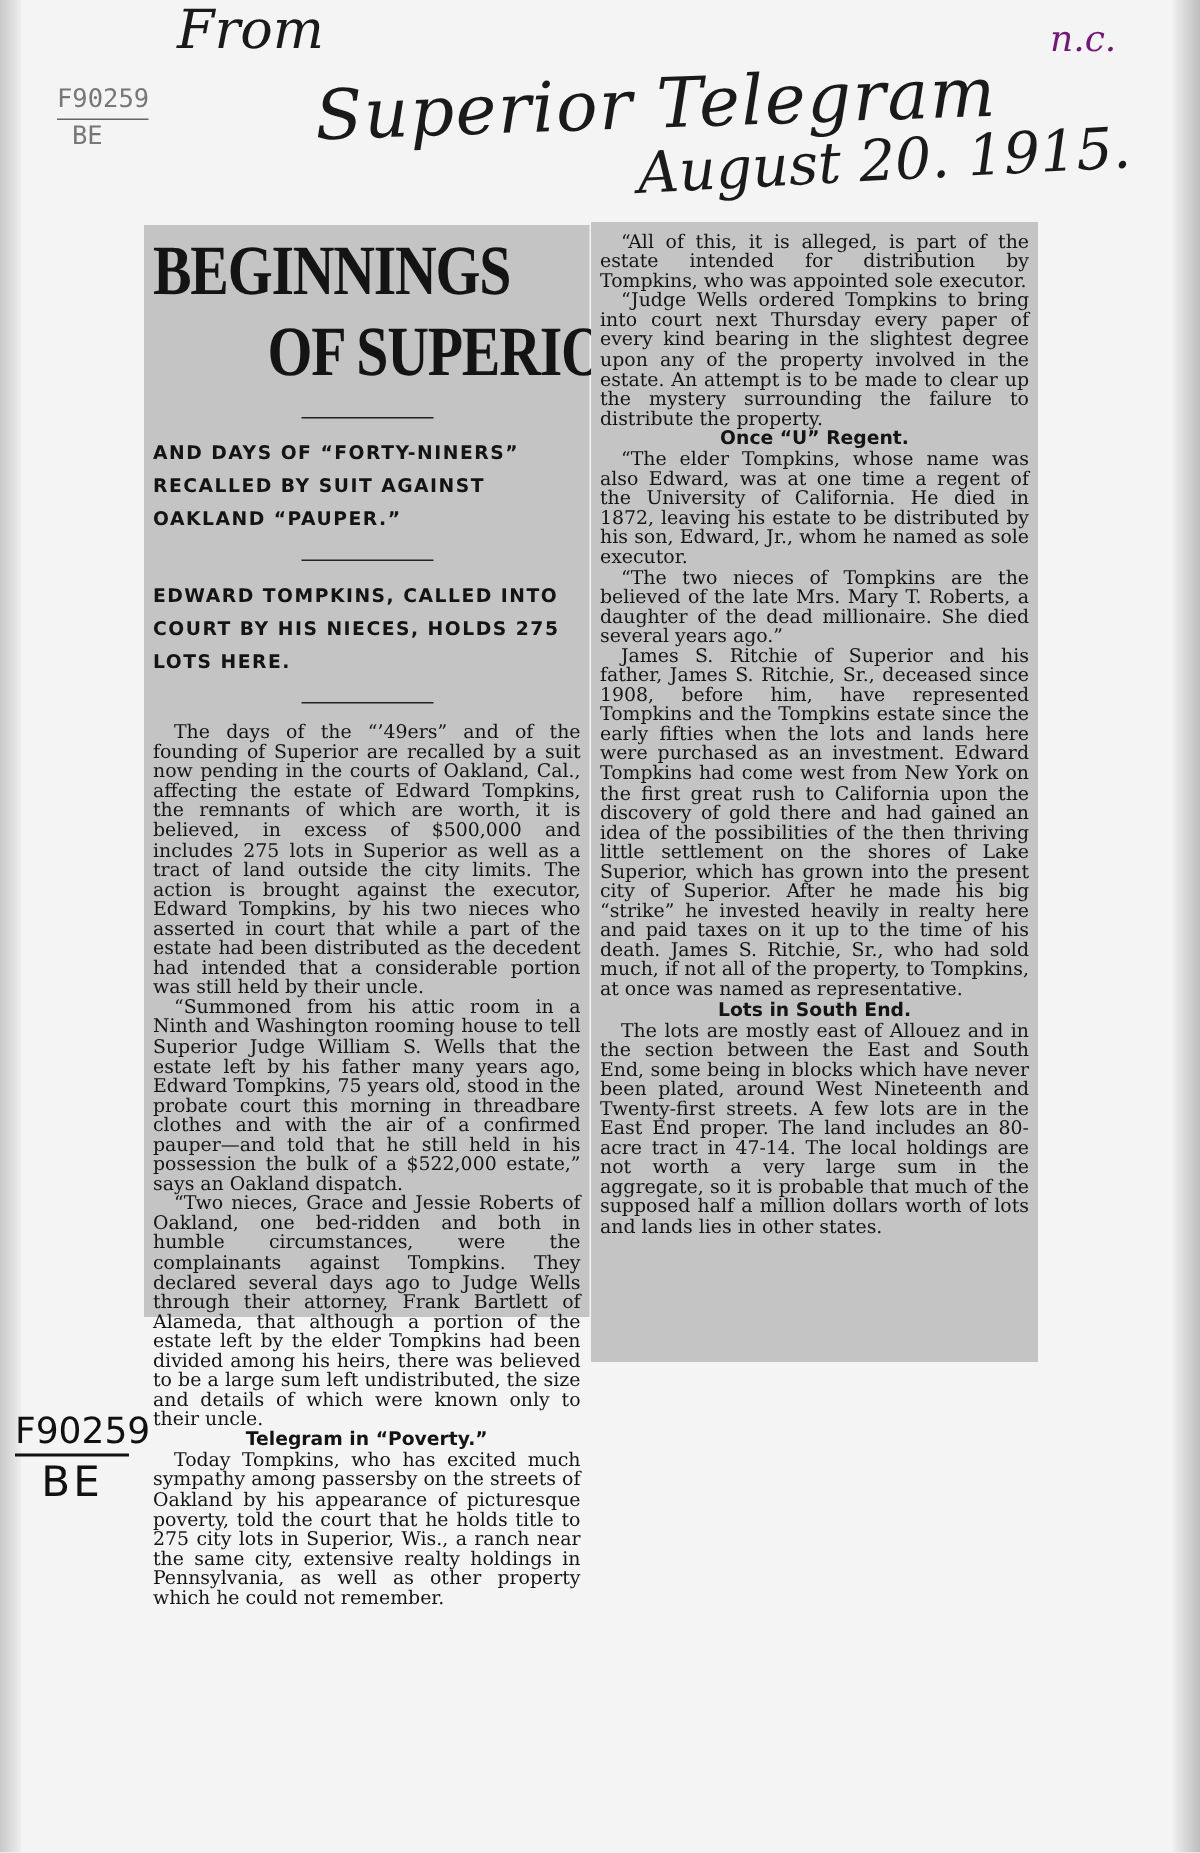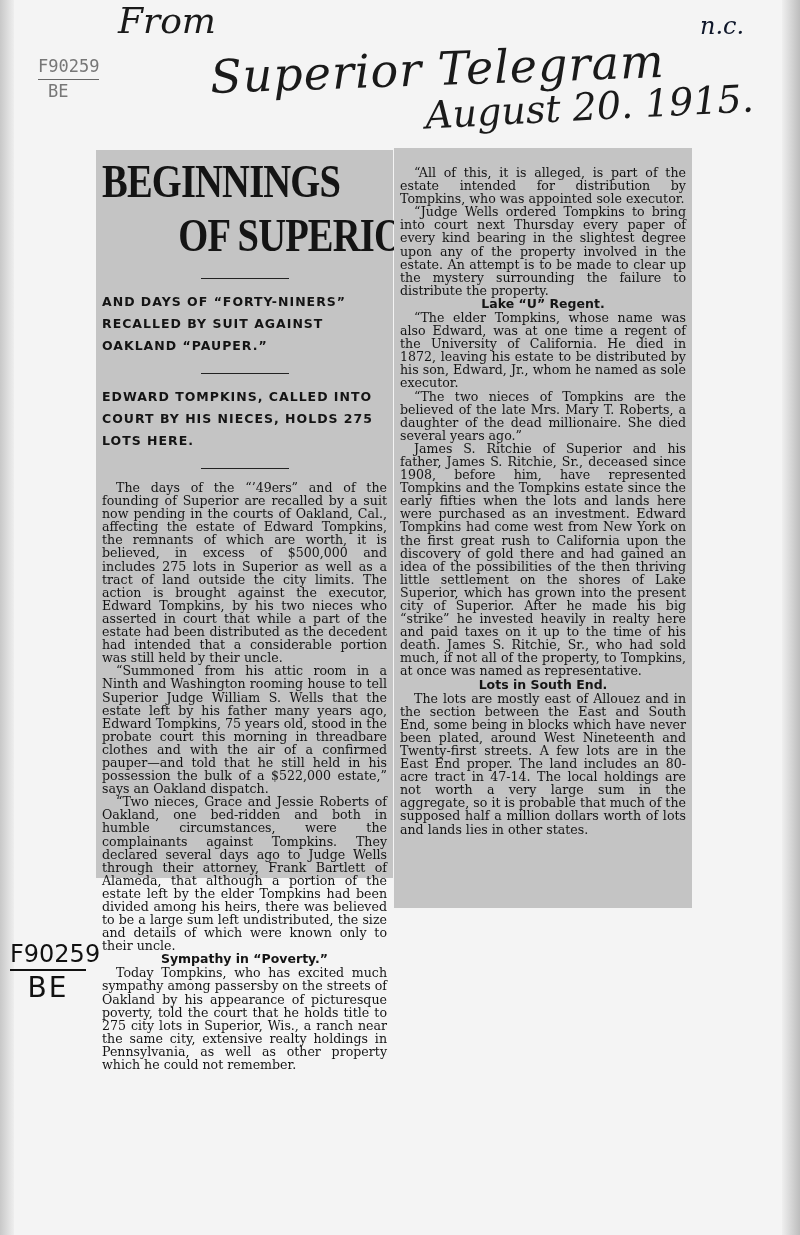--- a/index.html
+++ b/index.html
@@ -9,31 +9,31 @@
     font-family:"DejaVu Serif", serif;
   }
   .scan-edge-left { position:absolute; left:0; top:0; width:14px; height:1235px;
     background:linear-gradient(to right,#c8c8c8,#eeeeee); }
   .scan-edge-right { position:absolute; right:0; top:0; width:18px; height:1235px;
     background:linear-gradient(to left,#bdbdbd,#efefef); }
   .hand { position:absolute; font-family:"DejaVu Serif", serif; font-style:italic; color:#1a1a1a; }
   .hand.from { left:118px; top:0px; font-size:36px; }
   .hand.paper { left:210px; top:42px; font-size:46px; letter-spacing:1px; transform:rotate(-2deg); }
   .hand.date { left:425px; top:85px; font-size:38px; transform:rotate(-3deg); }
-  .hand.nc { left:700px; top:12px; font-size:24px; color:#0f172a; }
+  .hand.nc { left:700px; top:12px; font-size:24px; color:#701a75; }
   .stamp-top { position:absolute; left:38px; top:55px; font-family:"DejaVu Sans Mono", monospace; color:#777; font-size:17px; line-height:22px; }
   .stamp-top .num { border-bottom:1px solid #666; padding-bottom:2px; }
   .stamp-top .sub { padding-left:10px; }
   .stamp-side { position:absolute; left:4px; top:940px; width:88px; font-family:"DejaVu Sans", sans-serif; color:#111; text-align:center; }
   .stamp-side .num { font-size:24px; border-bottom:2px solid #111; padding-bottom:1px; margin:0 6px; }
   .stamp-side .sub { font-size:28px; letter-spacing:2px; }
 
   .col { position:absolute; background:#c4c4c4; color:#141414; }
   .col-left { left:96px; top:150px; width:297px; height:728px; padding:0 6px; box-sizing:border-box; }
-  .col-right { left:394px; top:148px; width:298px; height:760px; padding:16px 6px; box-sizing:border-box; }
+  .col-right { left:394px; top:148px; width:298px; height:760px; padding:4px 6px; box-sizing:border-box; }
 
   .headline { font-family:"Liberation Serif", serif; font-weight:bold; font-size:47px; line-height:54px; letter-spacing:-1px; transform:scaleX(0.82); transform-origin:left; white-space:nowrap; }
   .headline.l1 { margin-top:4px; }
   .headline.l2 { padding-left:93px; }
   .rule { width:88px; height:1px; background:#222; margin:16px auto 12px; }
   .deck { font-family:"DejaVu Sans", sans-serif; font-weight:bold; font-size:12.5px; line-height:22px; letter-spacing:1px; }
   .body p { margin:0; font-size:12.6px; line-height:13.1px; text-align:justify; text-indent:14px; font-family:"DejaVu Serif", serif; }
   .body p.first { margin-top:8px; }
   .sub-head { font-family:"DejaVu Sans", sans-serif; font-weight:bold; font-size:12.5px; text-align:center; line-height:14px; }
   .col-right .body p:first-child { margin-top:2px; }
@@ -64,29 +64,29 @@
   <div class="headline l2">OF SUPERIOR</div>
   <div class="rule"></div>
   <div class="deck">AND DAYS OF “FORTY-NINERS” RECALLED BY SUIT AGAINST OAKLAND “PAUPER.”</div>
   <div class="rule"></div>
   <div class="deck">EDWARD TOMPKINS, CALLED INTO COURT BY HIS NIECES, HOLDS 275 LOTS HERE.</div>
   <div class="rule"></div>
   <div class="body">
     <p class="first">The days of the “’49ers” and of the founding of Superior are recalled by a suit now pending in the courts of Oakland, Cal., affecting the estate of Edward Tompkins, the remnants of which are worth, it is believed, in excess of $500,000 and includes 275 lots in Superior as well as a tract of land outside the city limits. The action is brought against the executor, Edward Tompkins, by his two nieces who asserted in court that while a part of the estate had been distributed as the decedent had intended that a considerable portion was still held by their uncle.</p>
     <p>“Summoned from his attic room in a Ninth and Washington rooming house to tell Superior Judge William S. Wells that the estate left by his father many years ago, Edward Tompkins, 75 years old, stood in the probate court this morning in threadbare clothes and with the air of a confirmed pauper—and told that he still held in his possession the bulk of a $522,000 estate,” says an Oakland dispatch.</p>
     <p>“Two nieces, Grace and Jessie Roberts of Oakland, one bed-ridden and both in humble circumstances, were the complainants against Tompkins. They declared several days ago to Judge Wells through their attorney, Frank Bartlett of Alameda, that although a portion of the estate left by the elder Tompkins had been divided among his heirs, there was believed to be a large sum left undistributed, the size and details of which were known only to their uncle.</p>
-    <div class="sub-head">Sympathy in “Poverty.”</div>
+    <div class="sub-head">Telegram in “Poverty.”</div>
     <p>Today Tompkins, who has excited much sympathy among passersby on the streets of Oakland by his appearance of picturesque poverty, told the court that he holds title to 275 city lots in Superior, Wis., a ranch near the same city, extensive realty holdings in Pennsylvania, as well as other property which he could not remember.</p>
   </div>
 </div>
 
 <div class="col col-right">
   <div class="body">
     <p>“All of this, it is alleged, is part of the estate intended for distribution by Tompkins, who was appointed sole executor.</p>
     <p>“Judge Wells ordered Tompkins to bring into court next Thursday every paper of every kind bearing in the slightest degree upon any of the property involved in the estate. An attempt is to be made to clear up the mystery surrounding the failure to distribute the property.</p>
-    <div class="sub-head">Lake “U” Regent.</div>
+    <div class="sub-head">Once “U” Regent.</div>
     <p>“The elder Tompkins, whose name was also Edward, was at one time a regent of the University of California. He died in 1872, leaving his estate to be distributed by his son, Edward, Jr., whom he named as sole executor.</p>
     <p>“The two nieces of Tompkins are the believed of the late Mrs. Mary T. Roberts, a daughter of the dead millionaire. She died several years ago.”</p>
     <p>James S. Ritchie of Superior and his father, James S. Ritchie, Sr., deceased since 1908, before him, have represented Tompkins and the Tompkins estate since the early fifties when the lots and lands here were purchased as an investment. Edward Tompkins had come west from New York on the first great rush to California upon the discovery of gold there and had gained an idea of the possibilities of the then thriving little settlement on the shores of Lake Superior, which has grown into the present city of Superior. After he made his big “strike” he invested heavily in realty here and paid taxes on it up to the time of his death. James S. Ritchie, Sr., who had sold much, if not all of the property, to Tompkins, at once was named as representative.</p>
     <div class="sub-head">Lots in South End.</div>
     <p>The lots are mostly east of Allouez and in the section between the East and South End, some being in blocks which have never been plated, around West Nineteenth and Twenty-first streets. A few lots are in the East End proper. The land includes an 80-acre tract in 47-14. The local holdings are not worth a very large sum in the aggregate, so it is probable that much of the supposed half a million dollars worth of lots and lands lies in other states.</p>
   </div>
 </div>
 
 </body></html>

